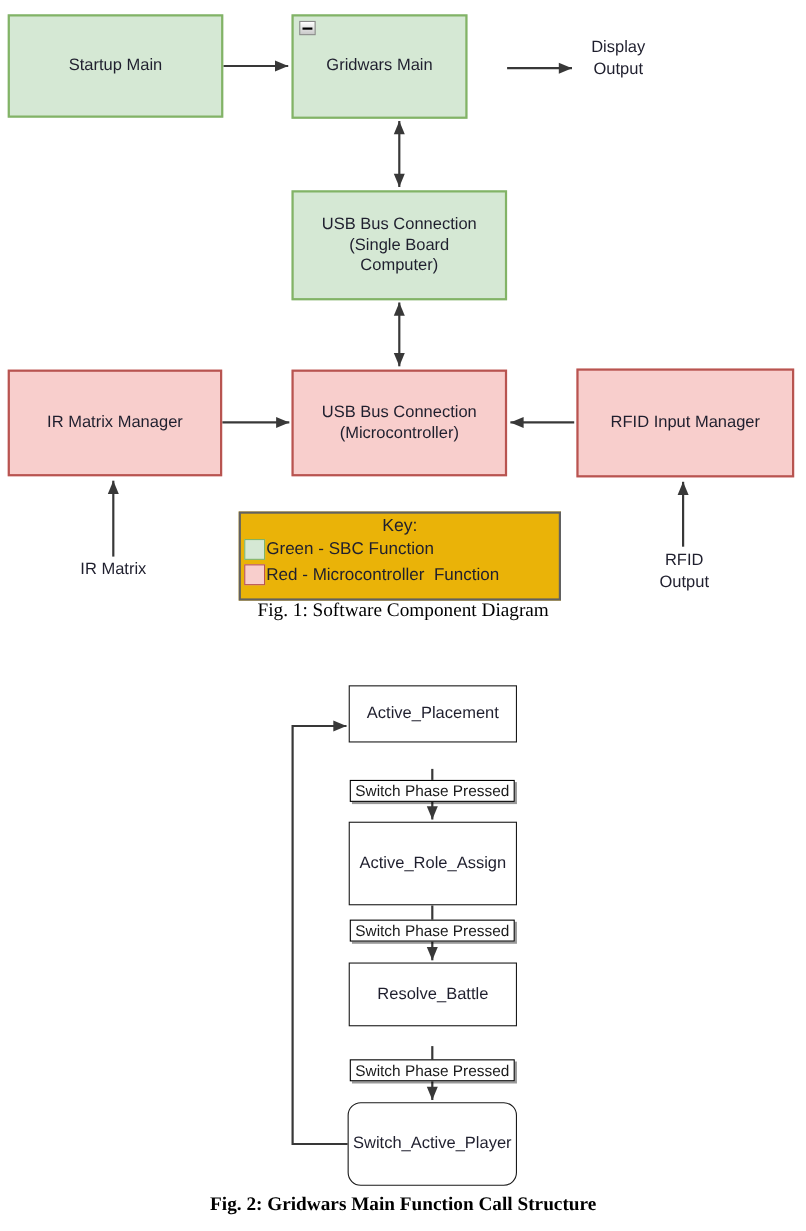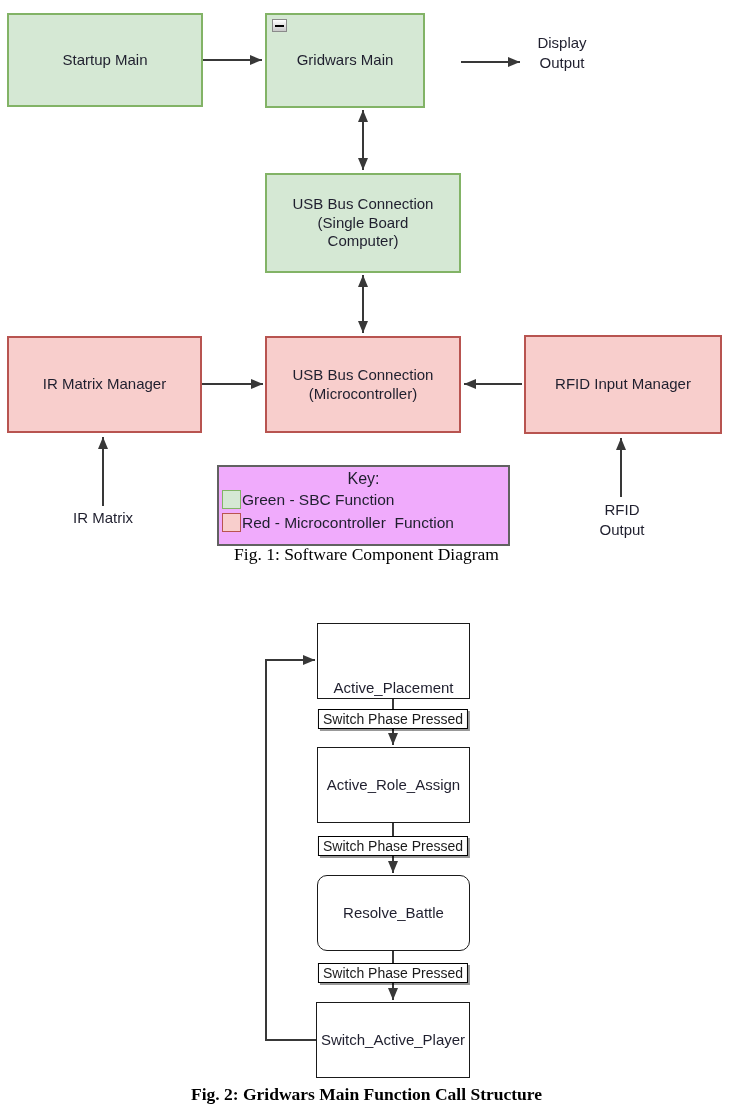--- a/index.html
+++ b/index.html
@@ -17,21 +17,21 @@
 
   .collapse { position:absolute; left:5px; top:4px; width:15px; height:13px;
               border:1px solid #8a8a8a; background:linear-gradient(#ffffff,#c9c9c9);
               box-sizing:border-box; display:flex; align-items:center; justify-content:center; }
   .collapse::after { content:""; width:9px; height:2px; background:#000; }
 
   .floatlabel { position:absolute; text-align:center; font-size:15px; color:#1f1f2e;
                 line-height:1.3; white-space:pre-line; }
 
   .keybox { position:absolute; left:217px; top:465px; width:293px; height:81px;
-            box-sizing:border-box; border:2px solid #616161; background:#f0abfc;
+            box-sizing:border-box; border:2px solid #616161; background:#eab308;
             color:#1f1f2e; }
   .key-title { text-align:center; font-size:16px; margin-top:3px; }
   .key-row { display:flex; align-items:center; height:23px; padding-left:3px;
              font-size:15.5px; white-space:pre; }
   .swatch { width:19px; height:19px; box-sizing:border-box; flex:0 0 auto; margin-right:1px; }
   .swatch.g { background:#d5e8d4; border:1.5px solid #82b366; }
   .swatch.r { background:#f8cecc; border:1.5px solid #b85450; }
 
   .caption { position:absolute; left:0; width:733px; text-align:center;
              font-family:"Liberation Serif", serif; font-size:17.5px; color:#000; }
@@ -108,37 +108,37 @@
       <span>Green - SBC Function</span>
     </div>
     <div class="key-row">
       <span class="swatch r"></span>
       <span>Red - Microcontroller  Function</span>
     </div>
   </div>
 
   <div class="caption" style="top:544px;">Fig. 1: Software Component Diagram</div>
 
-  <div class="node white" style="left:317px; top:623px; width:153px; height:76px;align-items:flex-end;">
+  <div class="node white" style="left:317px; top:623px; width:153px; height:52px;">
     <span class="txt">Active_Placement</span>
   </div>
 
   <div class="translabel" style="top:709px;">Switch Phase Pressed</div>
 
   <div class="node white" style="left:317px; top:747px; width:153px; height:76px;">
     <span class="txt">Active_Role_Assign</span>
   </div>
 
   <div class="translabel" style="top:836px;">Switch Phase Pressed</div>
 
-  <div class="node white" style="left:317px; top:875px; width:153px; height:76px;border-radius:10px;">
+  <div class="node white" style="left:317px; top:875px; width:153px; height:58px;">
     <span class="txt">Resolve_Battle</span>
   </div>
 
   <div class="translabel" style="top:963px;">Switch Phase Pressed</div>
 
-  <div class="node white" style="left:316px; top:1002px; width:154px; height:76px;">
+  <div class="node white" style="left:316px; top:1002px; width:154px; height:76px;border-radius:12px;">
     <span class="txt">Switch_Active_Player</span>
   </div>
 
   <div class="caption" style="top:1084px;font-weight:bold;">Fig. 2: Gridwars Main Function Call Structure</div>
 
 </div>
 
 </body></html>

